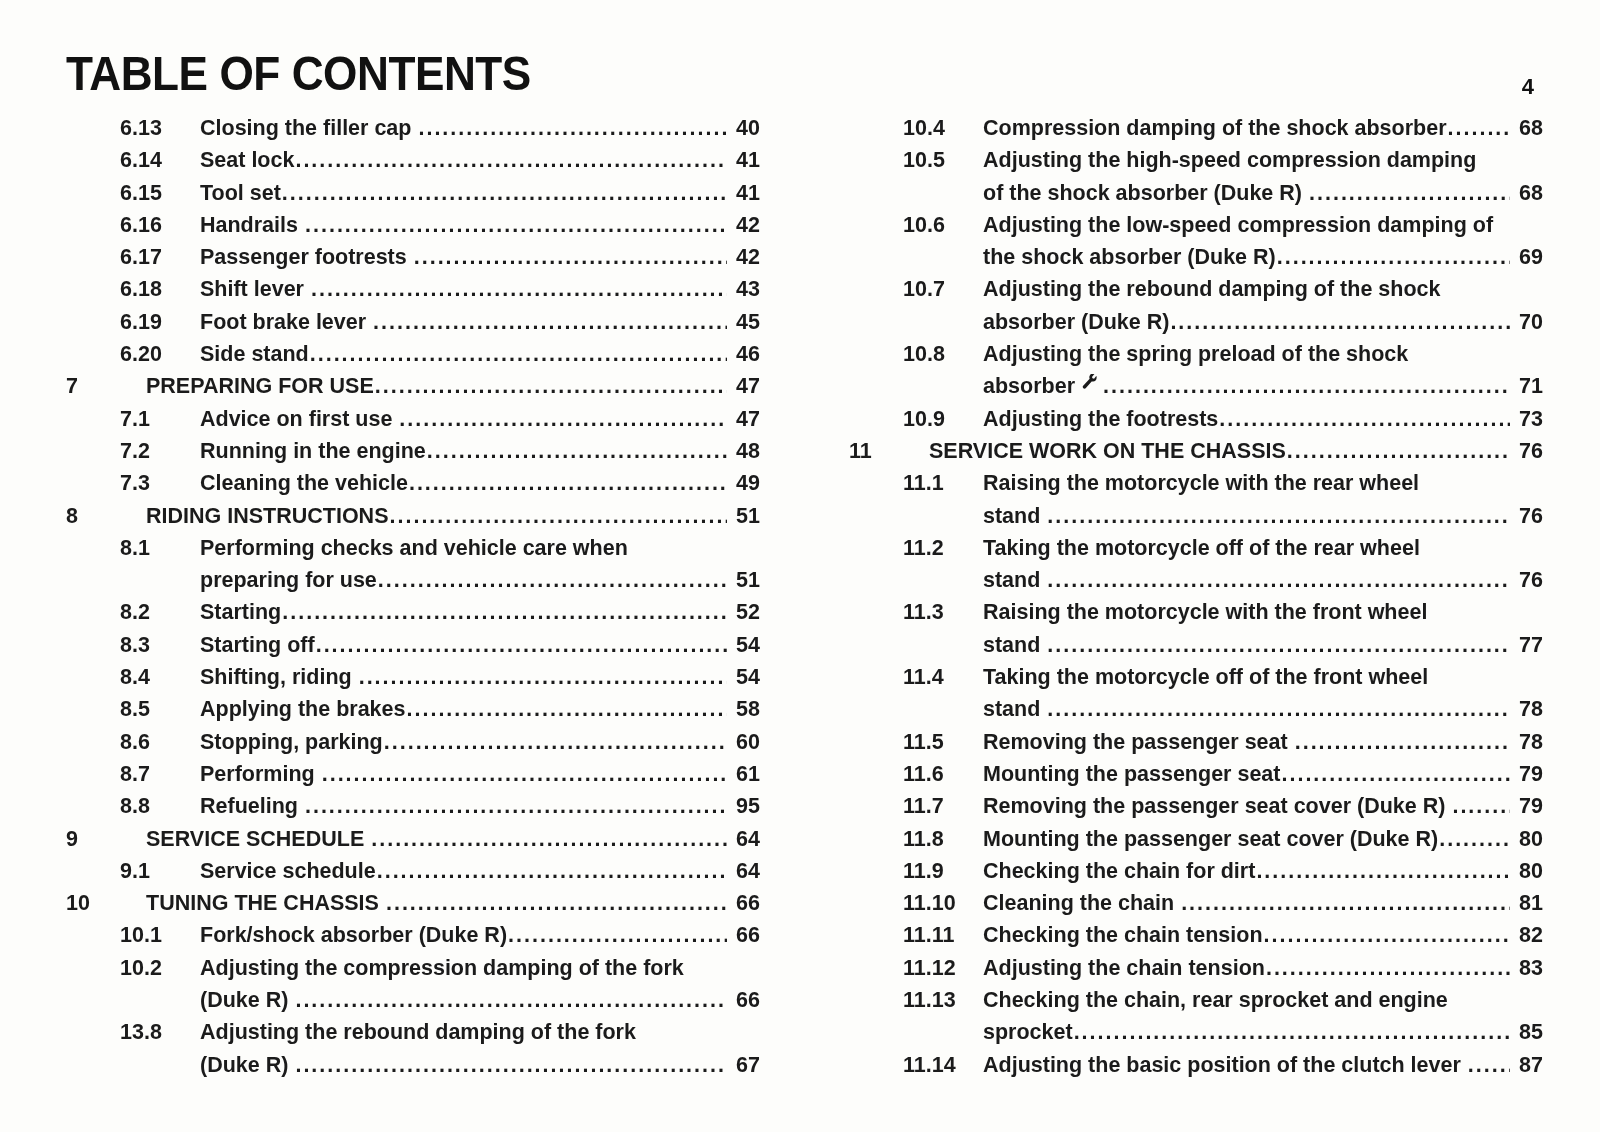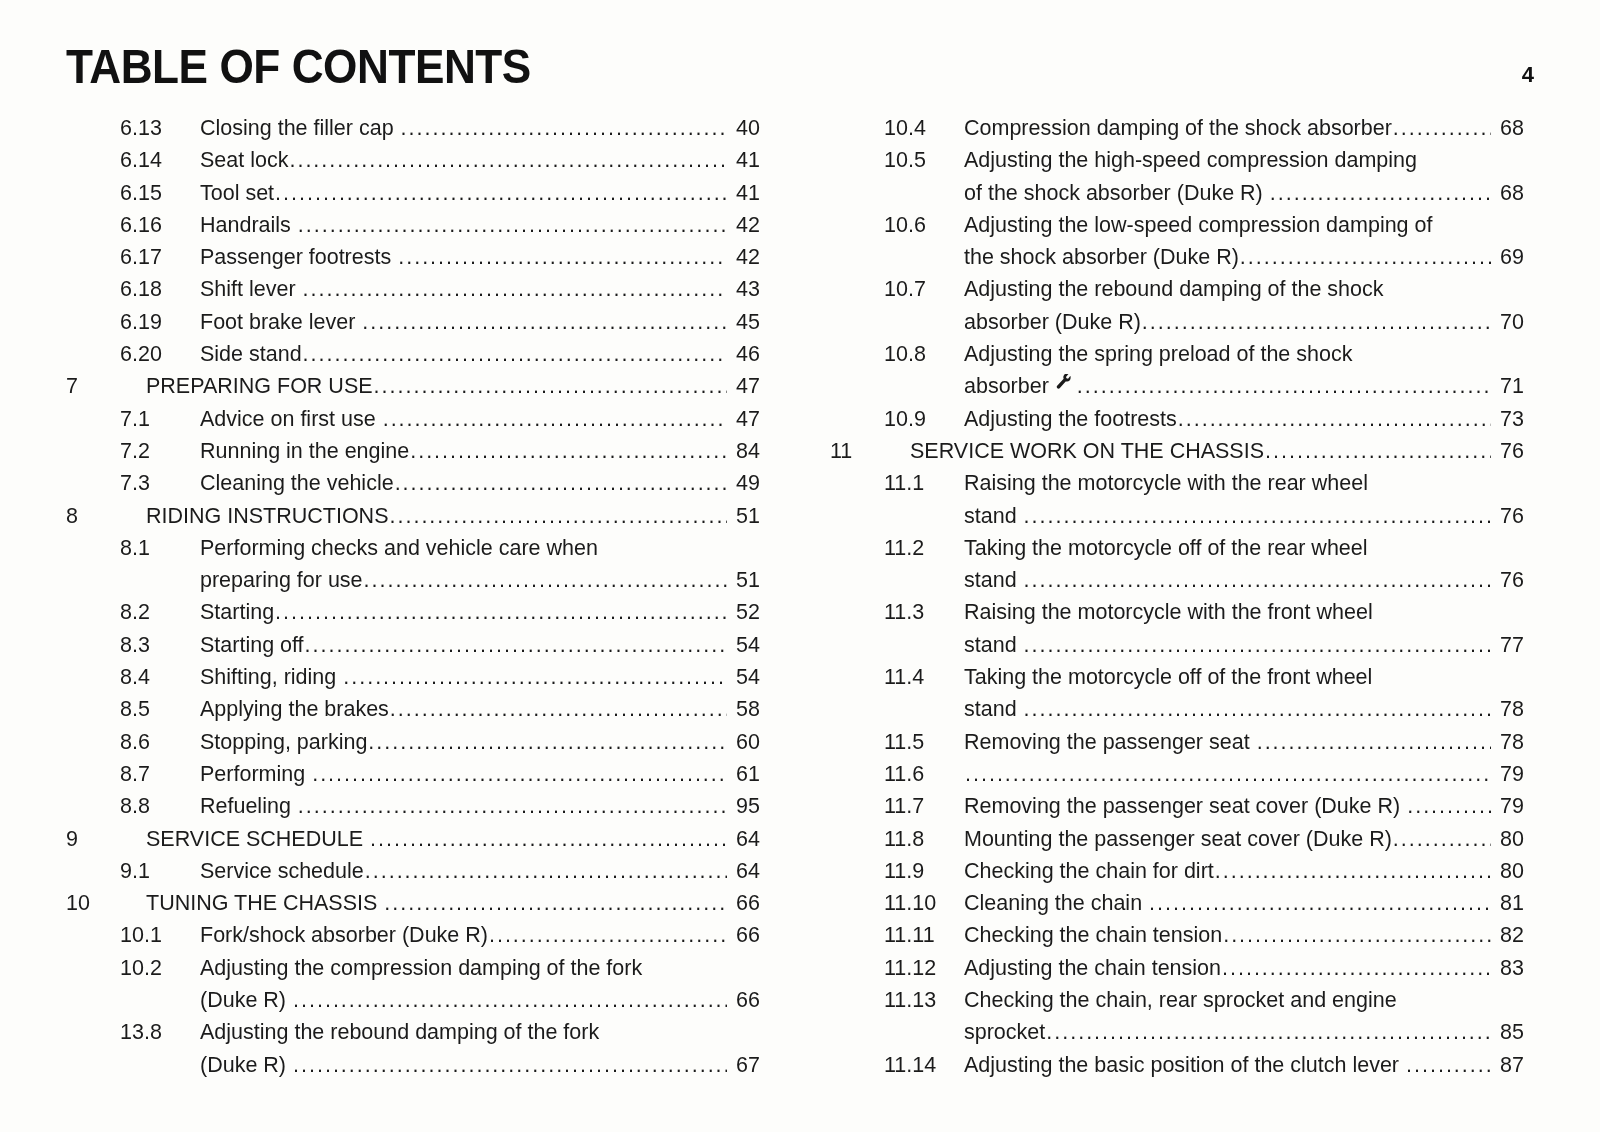--- a/index.html
+++ b/index.html
@@ -25,21 +25,21 @@
   }
 
   
   .header {
     position: absolute;
     top: 36px;
     left: 66px;
     right: 66px;
     height: 62px;
     display: flex;
-    align-items: center;
+    align-items: flex-end;
     justify-content: space-between;
   }
   .page-title {
     font-family: "Liberation Sans Narrow", "Liberation Sans", sans-serif;
     font-size: 48px;
     font-weight: 700;
     letter-spacing: -0.5px;
     line-height: 1;
     transform: scaleX(0.92);
     transform-origin: left top;
@@ -55,21 +55,22 @@
     margin-top: 16px;
   }
 
   
   .columns {
     position: absolute;
     top: 112px;
     left: 66px;
     width: 1468px;
     display: flex;
-    gap: 56px;
+    gap: 75px;
+    font-weight: bold;
   }
   .toc-column {
     width: 708px;
     flex: 0 0 708px;
   }
 
   
   .toc-entry {
     display: flex;
     align-items: baseline;
@@ -234,21 +235,21 @@
             <span class="leader gap">............................................................................................................................................</span>
           </span>
           <span class="pagenum">47</span>
         </div>
         <div class="toc-entry lvl2">
           <span class="num">7.2</span>
           <span class="title-wrap">
             <span class="title">Running in the engine</span>
             <span class="leader">............................................................................................................................................</span>
           </span>
-          <span class="pagenum">84</span>
+          <span class="pagenum">48</span>
         </div>
         <div class="toc-entry lvl2">
           <span class="num">7.3</span>
           <span class="title-wrap">
             <span class="title">Cleaning the vehicle</span>
             <span class="leader">............................................................................................................................................</span>
           </span>
           <span class="pagenum">49</span>
         </div>
         <div class="toc-entry lvl1">
@@ -547,20 +548,21 @@
           <span class="num">11.5</span>
           <span class="title-wrap">
             <span class="title">Removing the passenger seat</span>
             <span class="leader gap">............................................................................................................................................</span>
           </span>
           <span class="pagenum">78</span>
         </div>
         <div class="toc-entry lvl2">
           <span class="num">11.6</span>
           <span class="title-wrap">
+            <span class="title">Mounting the passenger seat</span>
             <span class="leader">............................................................................................................................................</span>
           </span>
           <span class="pagenum">79</span>
         </div>
         <div class="toc-entry lvl2">
           <span class="num">11.7</span>
           <span class="title-wrap">
             <span class="title">Removing the passenger seat cover (Duke R)</span>
             <span class="leader gap">............................................................................................................................................</span>
           </span>

